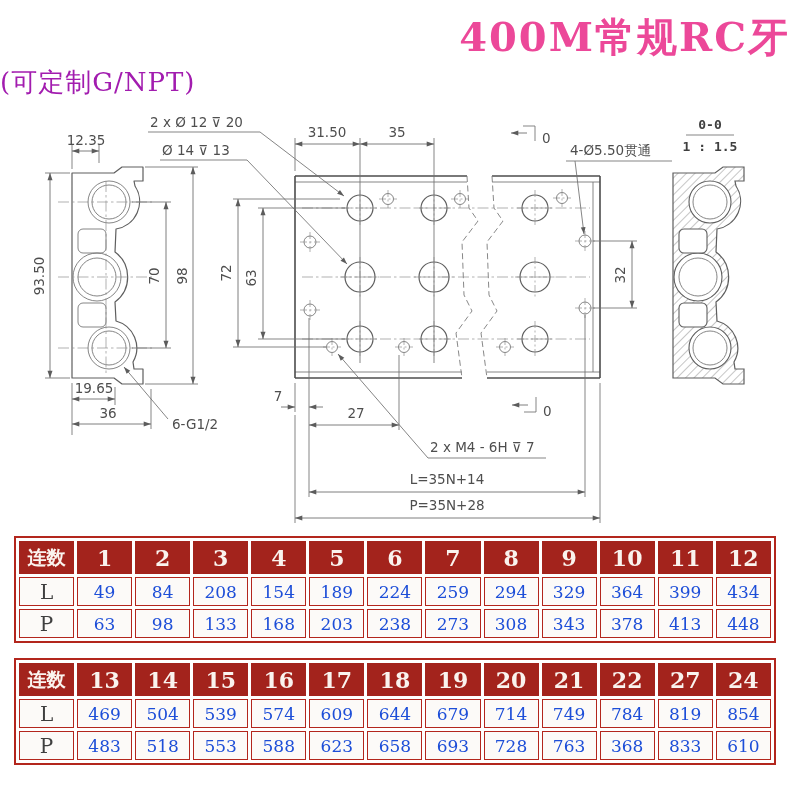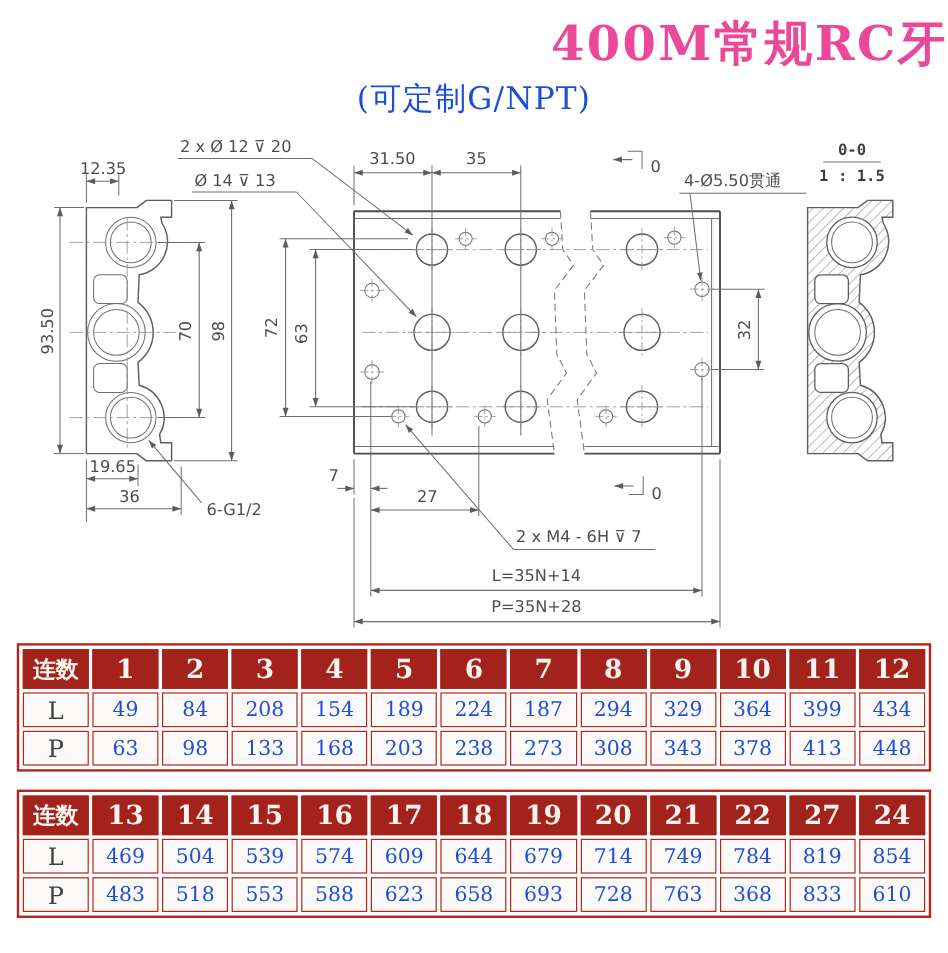--- a/index.html
+++ b/index.html
@@ -1,21 +1,21 @@
 <!DOCTYPE html>
 <html><head>
 <meta charset="utf-8">
 <style>
   html,body{margin:0;padding:0;background:#fff;}
   body{width:790px;height:794px;overflow:hidden;font-family:"Liberation Sans",sans-serif;}
   .page{position:relative;width:790px;height:794px;background:#fff;}
   .title{margin:14px 0 0;text-align:right;font-family:"DejaVu Serif","Liberation Serif",serif;
          font-size:40px;font-weight:600;color:#ec4899;letter-spacing:2px;line-height:1.15;}
-  .subtitle{text-align:center;font-family:"DejaVu Serif","Liberation Serif",serif;
-         font-size:26px;color:#1d4ed8;margin-top:5px;letter-spacing:1px;}
+  .subtitle{text-align:left;font-family:"DejaVu Serif","Liberation Serif",serif;
+         font-size:26px;color:#a21caf;margin-top:5px;letter-spacing:1px;}
   svg.drawing{display:block;margin-top:10px;}
   
   .ol{fill:none;stroke:#5e5e5e;stroke-width:1.2;stroke-linejoin:round;}
   .thin{fill:none;stroke:#6f6f6f;stroke-width:0.85;}
   .dim{fill:none;stroke:#6f6f6f;stroke-width:0.9;}
   .cl{fill:none;stroke:#8f8f8f;stroke-width:0.7;stroke-dasharray:11 3 2.5 3;}
   .cls{fill:none;stroke:#8f8f8f;stroke-width:0.7;stroke-dasharray:7 2.5 2 2.5;}
   .edge{fill:none;stroke:#4c4c4c;stroke-width:1.6;}
   .brk{fill:none;stroke:#7a7a7a;stroke-width:0.9;stroke-dasharray:6 3.5;}
   .wfill{fill:#fff;stroke:#5e5e5e;stroke-width:1.1;}
@@ -290,21 +290,21 @@
           <td class="h">12</td>
         </tr>
         <tr>
           <td class="rl">L</td>
           <td class="v">49</td>
           <td class="v">84</td>
           <td class="v">208</td>
           <td class="v">154</td>
           <td class="v">189</td>
           <td class="v">224</td>
-          <td class="v">187</td>
+          <td class="v">259</td>
           <td class="v">294</td>
           <td class="v">329</td>
           <td class="v">364</td>
           <td class="v">399</td>
           <td class="v">434</td>
         </tr>
         <tr>
           <td class="rl">P</td>
           <td class="v">63</td>
           <td class="v">98</td>

